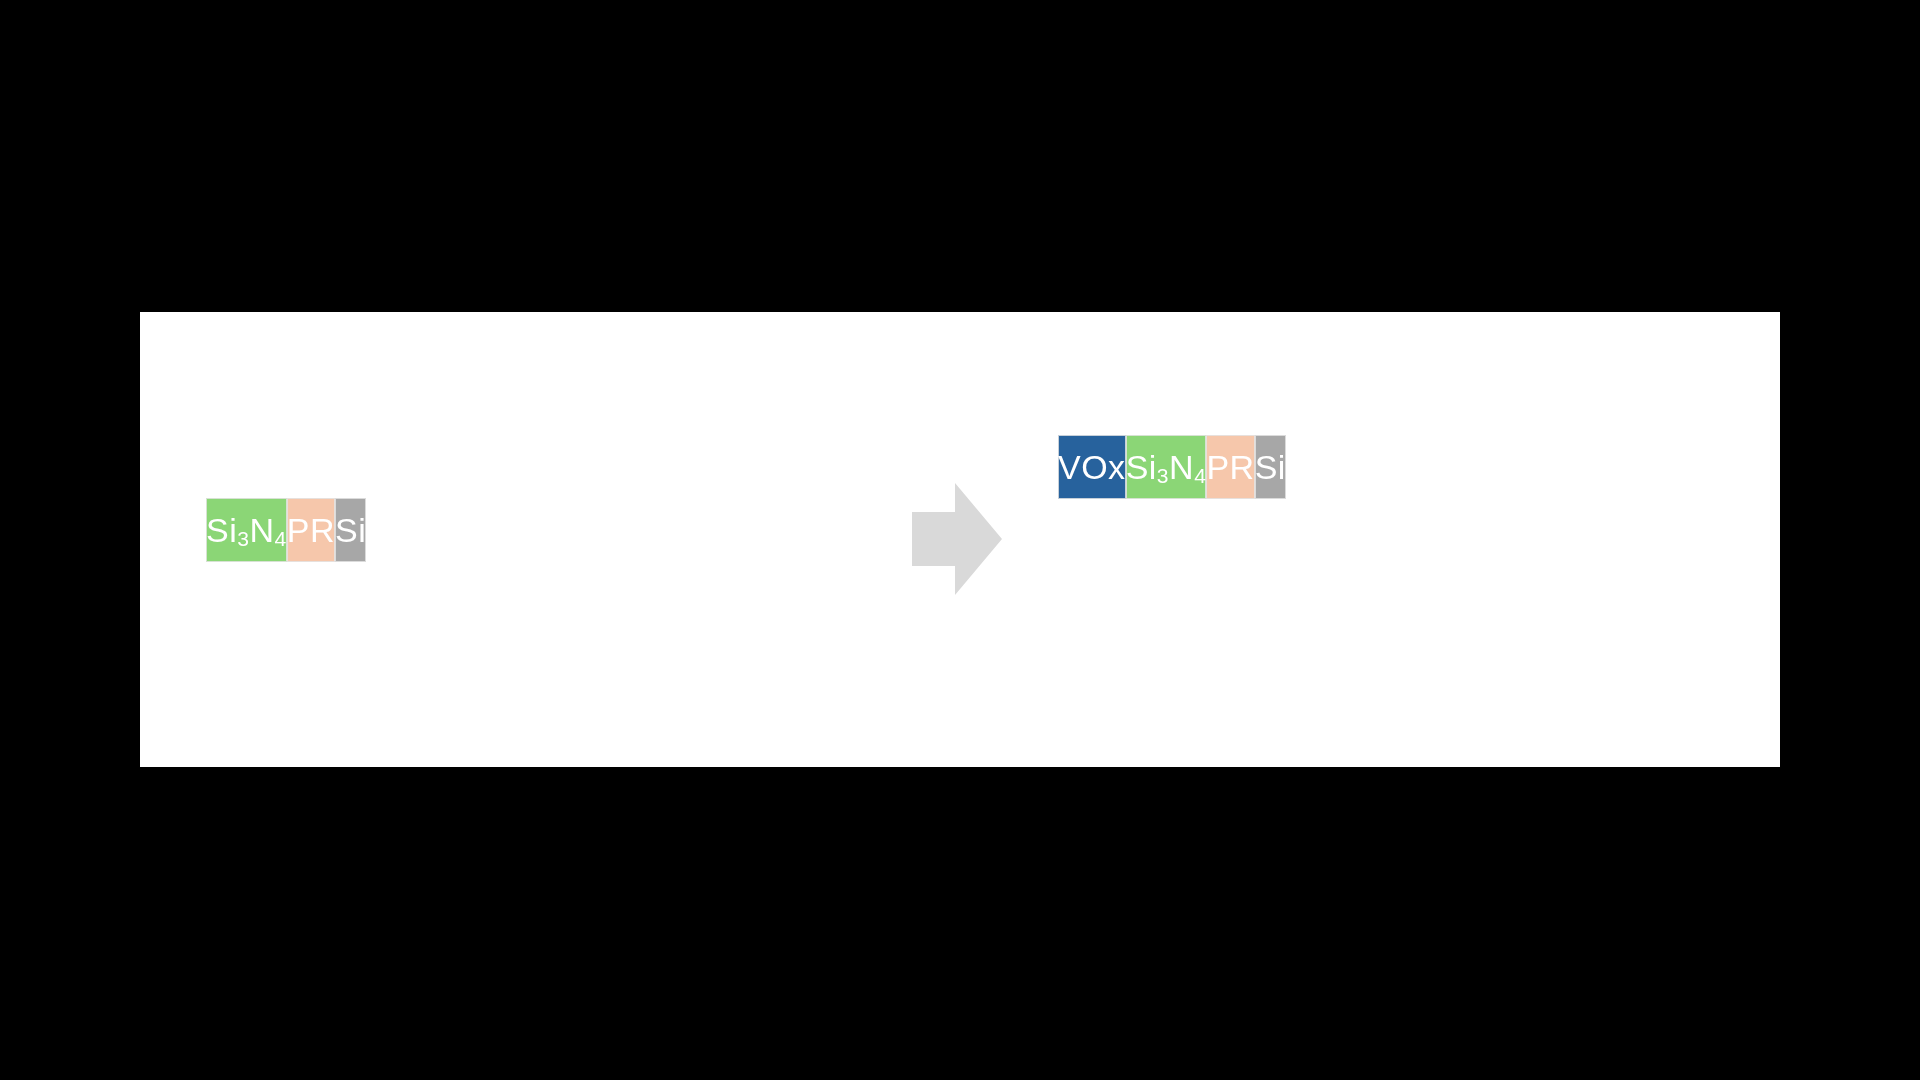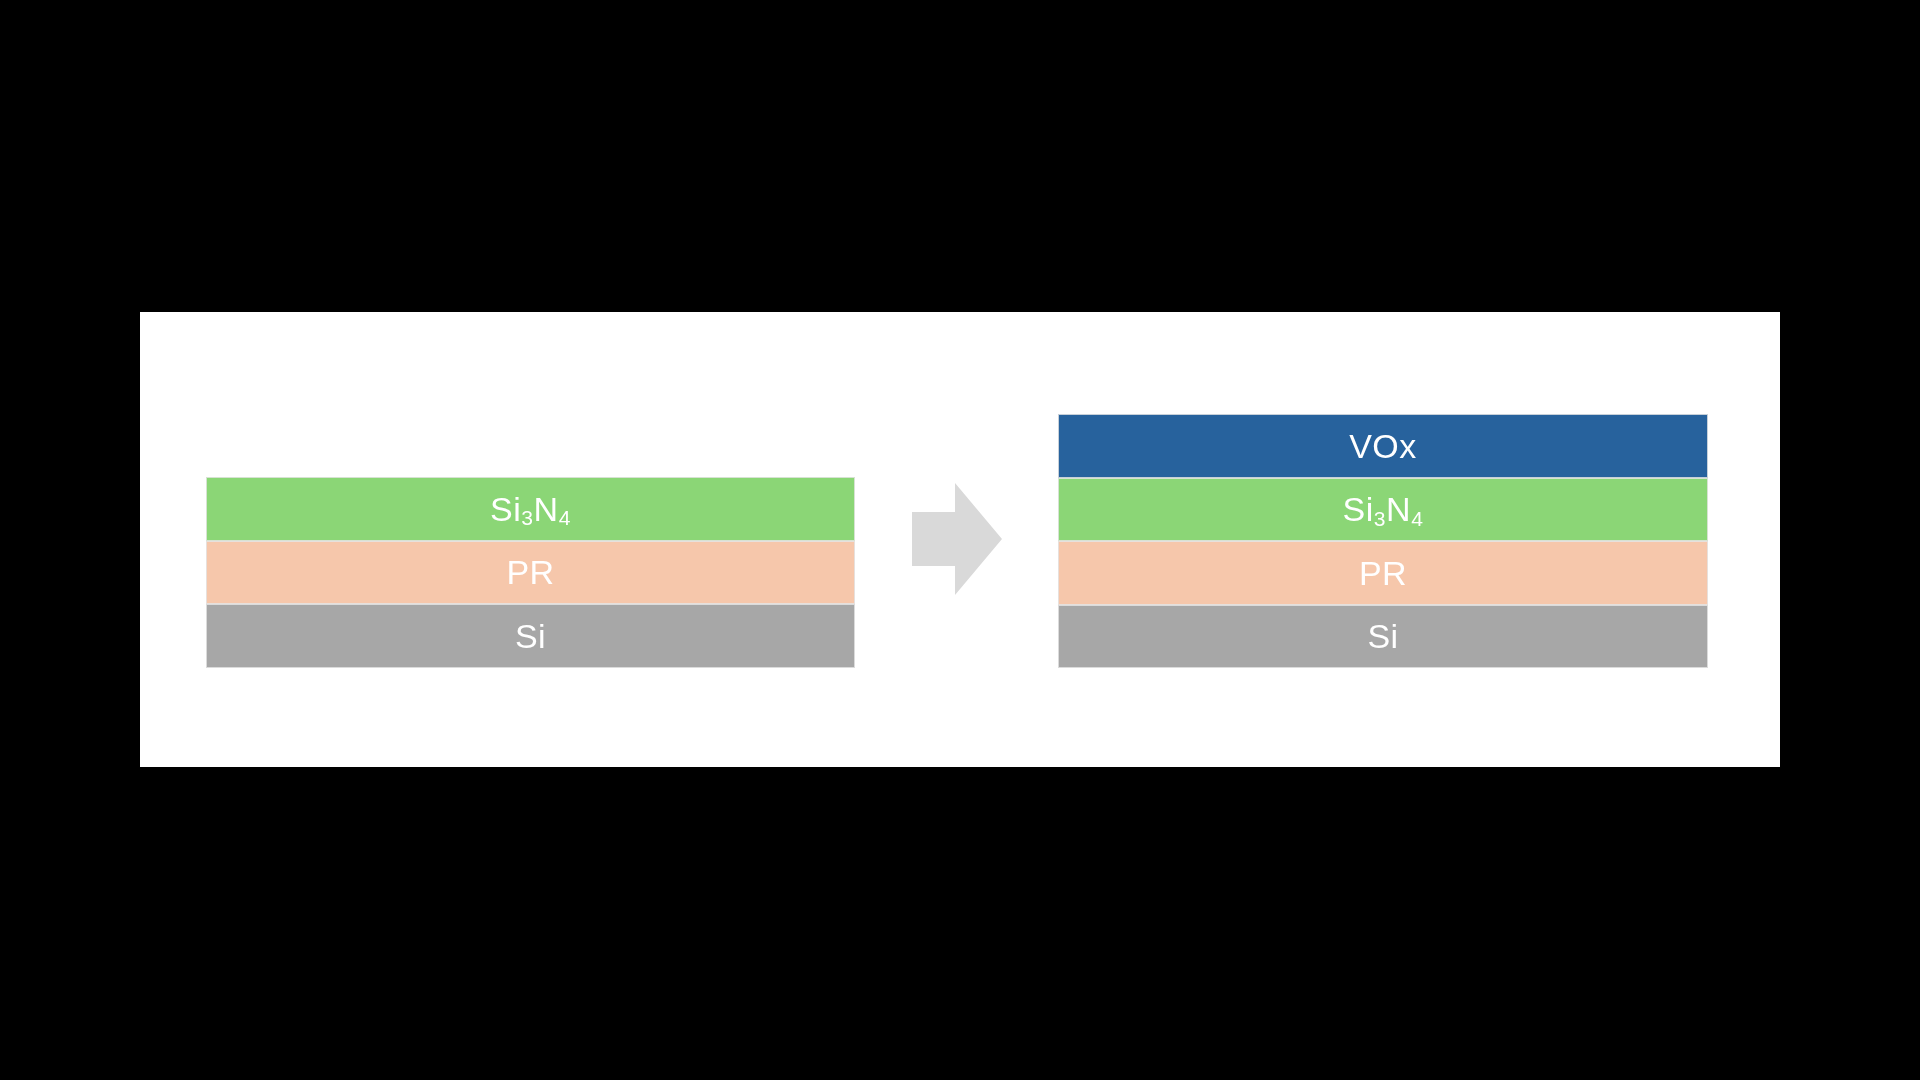--- a/index.html
+++ b/index.html
@@ -18,21 +18,22 @@
   .panel {
     position: absolute;
     left: 140px;
     top: 312px;
     width: 1640px;
     height: 455px;
   }
   .stack {
     position: absolute;
     display: flex;
-    flex-direction: column;
+    flex-direction: row;
+    margin-top: 21px;
   }
   .stack-left {
     left: 66px;
     top: 165px;
     width: 649px;
   }
   .stack-right {
     left: 918px;
     top: 102px;
     width: 650px;

